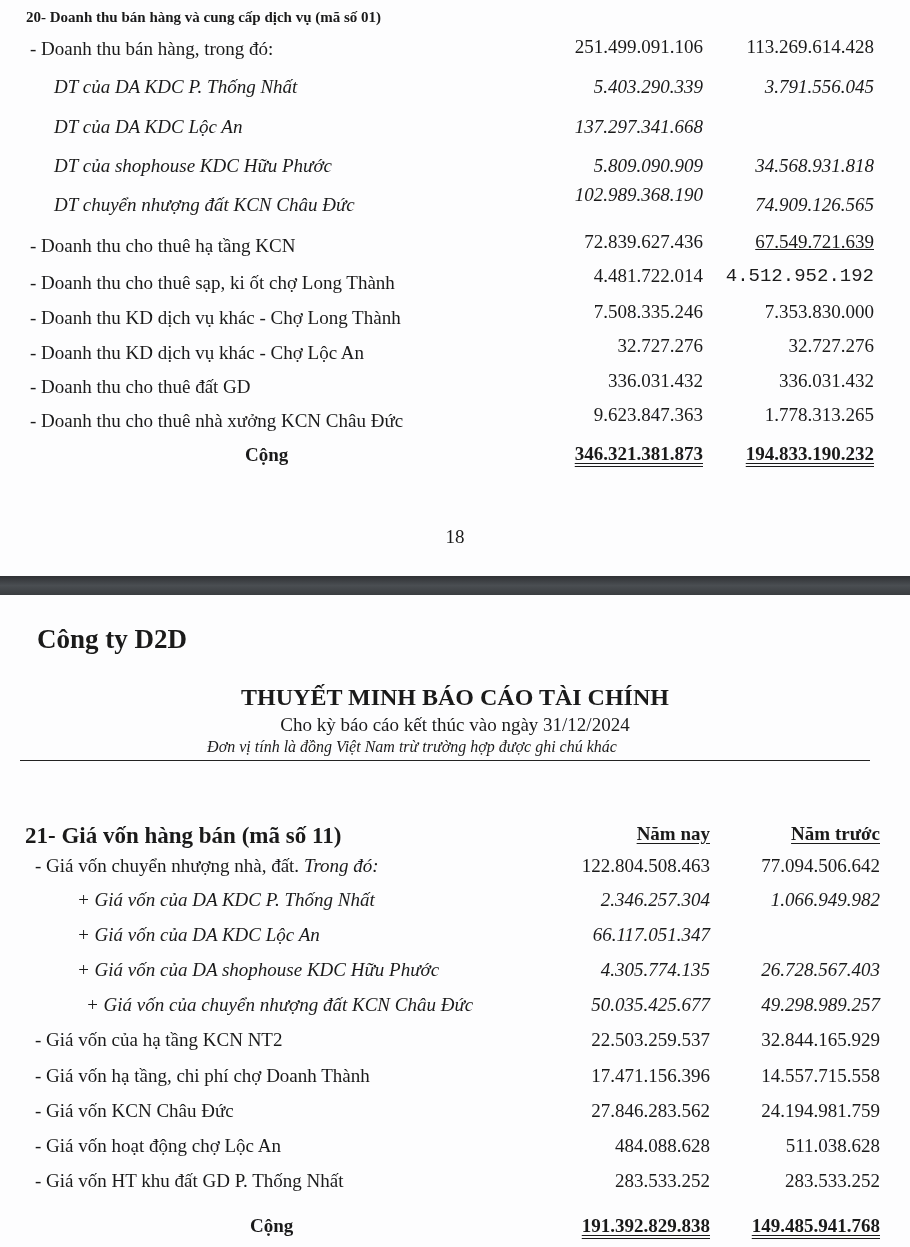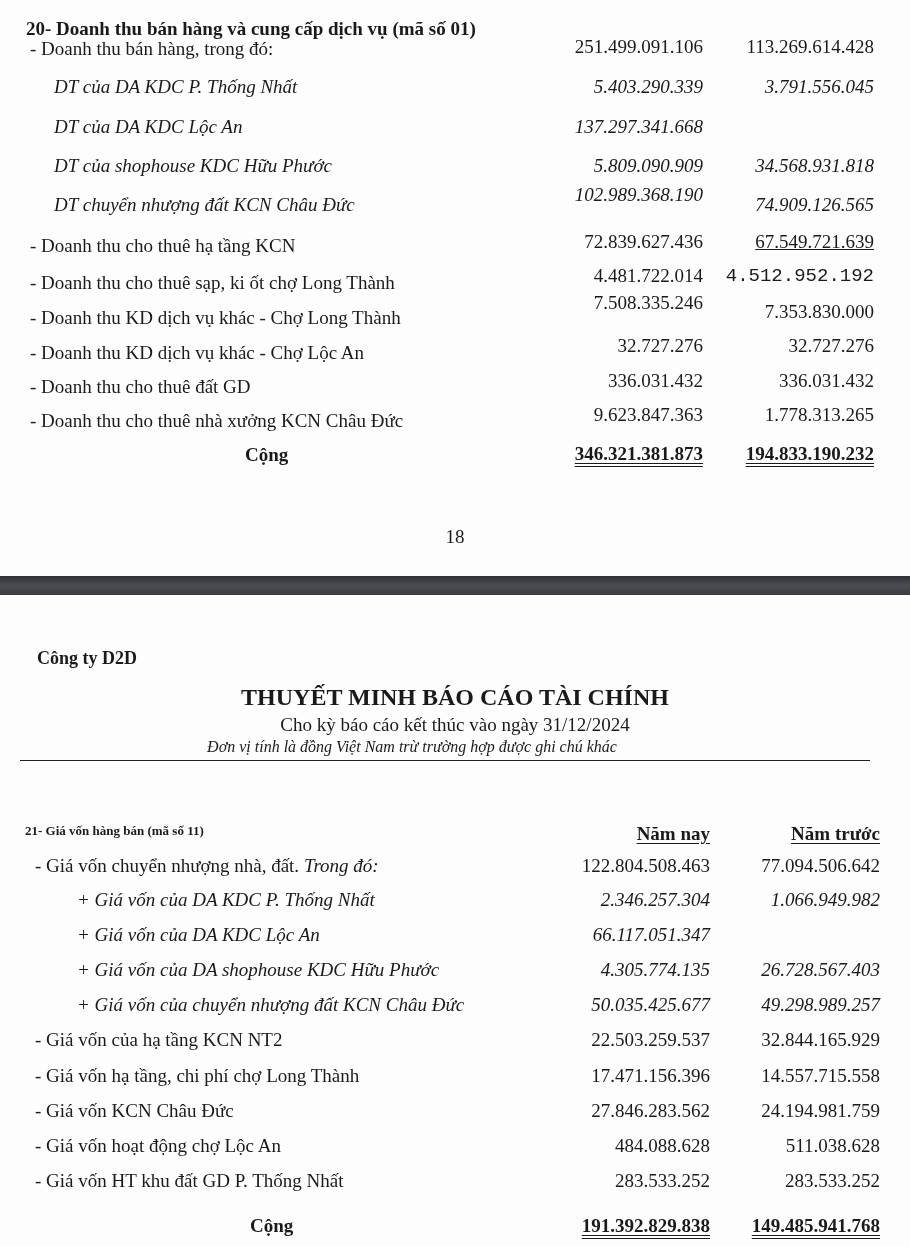--- a/index.html
+++ b/index.html
@@ -21,21 +21,21 @@
   .colB2 { right:30px; }
   #divider {
     position:absolute; left:0; top:576px; width:910px; height:19px;
     background:linear-gradient(#2f3134, #4a4e52 50%, #3a3d40);
   }
   #hrule { position:absolute; left:20px; top:760px; width:850px; height:0; border-top:1.5px solid #222; }
 </style>
 </head>
 <body>
 
-<div class="abs b" style="left:26px;top:18px;font-size:19px;">20- Doanh thu bán hàng và cung cấp dịch vụ (mã số 01)</div>
+<div class="abs b" style="left:26px;top:9px;font-size:15px;">20- Doanh thu bán hàng và cung cấp dịch vụ (mã số 01)</div>
 
 <div>
 
   <div>
     <div class="lbl" style="left:30px;top:38px;">- Doanh thu bán hàng, trong đó:</div>
     <div class="num colA" style="top:36px;">251.499.091.106</div>
     <div class="num colB" style="top:36px;">113.269.614.428</div>
   </div>
   <div>
     <div class="lbl it" style="left:54px;top:76px;">DT của DA KDC P. Thống Nhất</div>
@@ -62,21 +62,21 @@
     <div class="num colA" style="top:231px;">72.839.627.436</div>
     <div class="num colB" style="top:231px;text-decoration:underline;">67.549.721.639</div>
   </div>
   <div>
     <div class="lbl" style="left:30px;top:272px;">- Doanh thu cho thuê sạp, ki ốt chợ Long Thành</div>
     <div class="num colA" style="top:265px;">4.481.722.014</div>
     <div class="num colB" style="top:265px;font-family:Liberation Mono, monospace;">4.512.952.192</div>
   </div>
   <div>
     <div class="lbl" style="left:30px;top:307px;">- Doanh thu KD dịch vụ khác - Chợ Long Thành</div>
-    <div class="num colA" style="top:292px;margin-left:16px;">7.508.335.246</div>
+    <div class="num colA" style="top:301px;margin-left:16px;">7.508.335.246</div>
     <div class="num colB" style="top:301px;">7.353.830.000</div>
   </div>
   <div>
     <div class="lbl" style="left:30px;top:342px;">- Doanh thu KD dịch vụ khác - Chợ Lộc An</div>
     <div class="num colA" style="top:335px;">32.727.276</div>
     <div class="num colB" style="top:335px;">32.727.276</div>
   </div>
   <div>
     <div class="lbl" style="left:30px;top:376px;">- Doanh thu cho thuê đất GD</div>
     <div class="num colA" style="top:370px;">336.031.432</div>
@@ -91,27 +91,27 @@
     <div class="lbl b" style="left:245px;top:444px;">Cộng</div>
     <div class="num colA b uu" style="top:443px;">346.321.381.873</div>
     <div class="num colB b uu" style="top:443px;">194.833.190.232</div>
   </div>
 </div>
 
 <div class="abs" style="left:0;width:910px;text-align:center;top:526px;font-size:19px;">18</div>
 
 <div id="divider"></div>
 
-<div class="abs b" style="left:37px;top:648px;font-size:18px;">Công ty D2D</div>
+<div class="abs b" style="left:37px;top:624px;font-size:27px;">Công ty D2D</div>
 <div class="abs b" style="left:0;width:910px;text-align:center;top:684px;font-size:24px;">THUYẾT MINH BÁO CÁO TÀI CHÍNH</div>
 <div class="abs" style="left:0;width:910px;text-align:center;top:714px;font-size:19px;">Cho kỳ báo cáo kết thúc vào ngày 31/12/2024</div>
 <div class="abs it" style="left:0;width:824px;text-align:center;top:738px;font-size:16px;">Đơn vị tính là đồng Việt Nam trừ trường hợp được ghi chú khác</div>
 <div id="hrule"></div>
 
-<div class="abs b" style="left:25px;top:823px;font-size:13px;">21- Giá vốn hàng bán (mã số 11)</div>
+<div class="abs b" style="left:25px;top:823px;font-size:23px;">21- Giá vốn hàng bán (mã số 11)</div>
 <div class="num colA2 b u" style="top:823px;">Năm nay</div>
 <div class="num colB2 b u" style="top:823px;">Năm trước</div>
 
 <div>
   <div>
     <div class="lbl" style="left:35px;top:855px;">
       <span>- Giá vốn chuyển nhượng nhà, đất.</span>
       <span class="it">Trong đó:</span>
     </div>
     <div class="num colA2" style="top:855px;">122.804.508.463</div>
@@ -126,31 +126,31 @@
     <div class="lbl it" style="left:77px;top:924px;">+ Giá vốn của DA KDC Lộc An</div>
     <div class="num colA2 it" style="top:924px;">66.117.051.347</div>
     <div class="num colB2 it" style="top:924px;"></div>
   </div>
   <div>
     <div class="lbl it" style="left:77px;top:959px;">+ Giá vốn của DA shophouse KDC Hữu Phước</div>
     <div class="num colA2 it" style="top:959px;">4.305.774.135</div>
     <div class="num colB2 it" style="top:959px;">26.728.567.403</div>
   </div>
   <div>
-    <div class="lbl it" style="left:77px;top:994px;">+ Giá vốn của chuyển nhượng đất KCN Châu Đức</div>
+    <div class="lbl it" style="left:86px;top:994px;">+ Giá vốn của chuyển nhượng đất KCN Châu Đức</div>
     <div class="num colA2 it" style="top:994px;">50.035.425.677</div>
     <div class="num colB2 it" style="top:994px;">49.298.989.257</div>
   </div>
   <div>
     <div class="lbl" style="left:35px;top:1029px;">- Giá vốn của hạ tầng KCN NT2</div>
     <div class="num colA2" style="top:1029px;">22.503.259.537</div>
     <div class="num colB2" style="top:1029px;">32.844.165.929</div>
   </div>
   <div>
-    <div class="lbl" style="left:35px;top:1065px;">- Giá vốn hạ tầng, chi phí chợ Long Thành</div>
+    <div class="lbl" style="left:35px;top:1065px;">- Giá vốn hạ tầng, chi phí chợ Doanh Thành</div>
     <div class="num colA2" style="top:1065px;">17.471.156.396</div>
     <div class="num colB2" style="top:1065px;">14.557.715.558</div>
   </div>
   <div>
     <div class="lbl" style="left:35px;top:1100px;">- Giá vốn KCN Châu Đức</div>
     <div class="num colA2" style="top:1100px;">27.846.283.562</div>
     <div class="num colB2" style="top:1100px;">24.194.981.759</div>
   </div>
   <div>
     <div class="lbl" style="left:35px;top:1135px;">- Giá vốn hoạt động chợ Lộc An</div>

